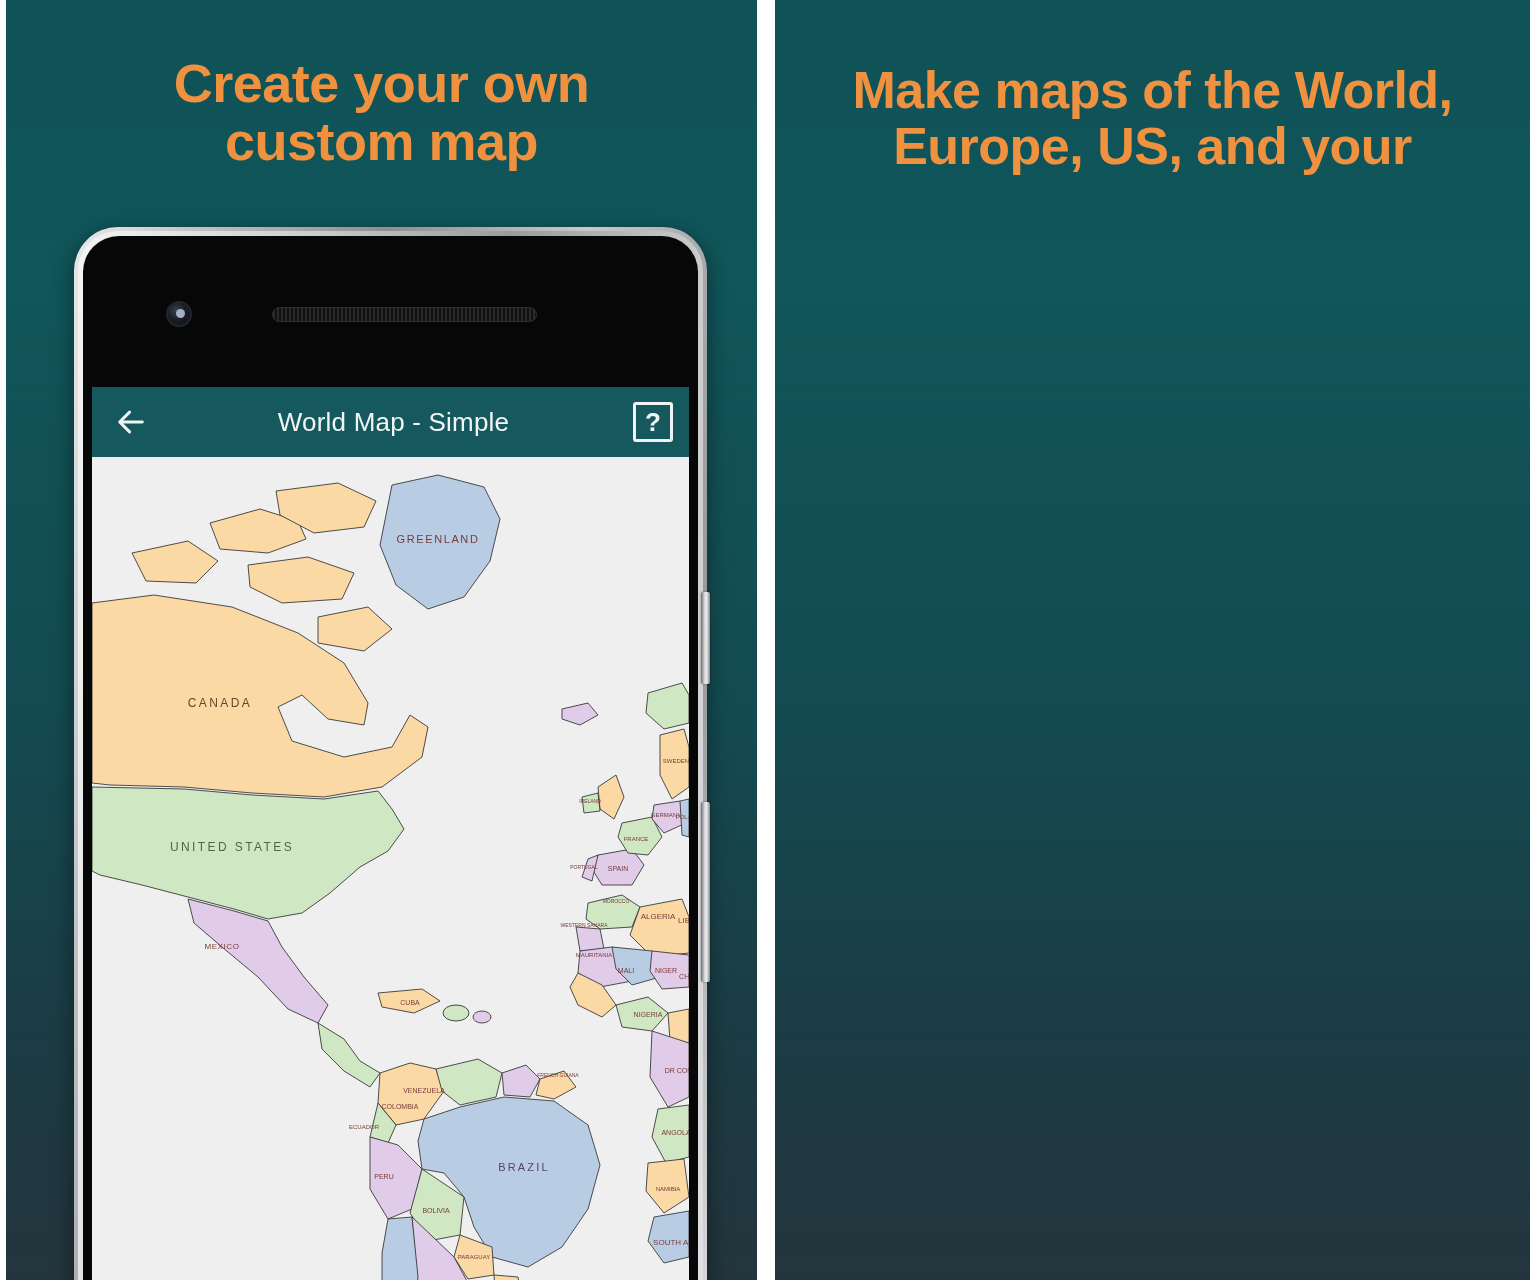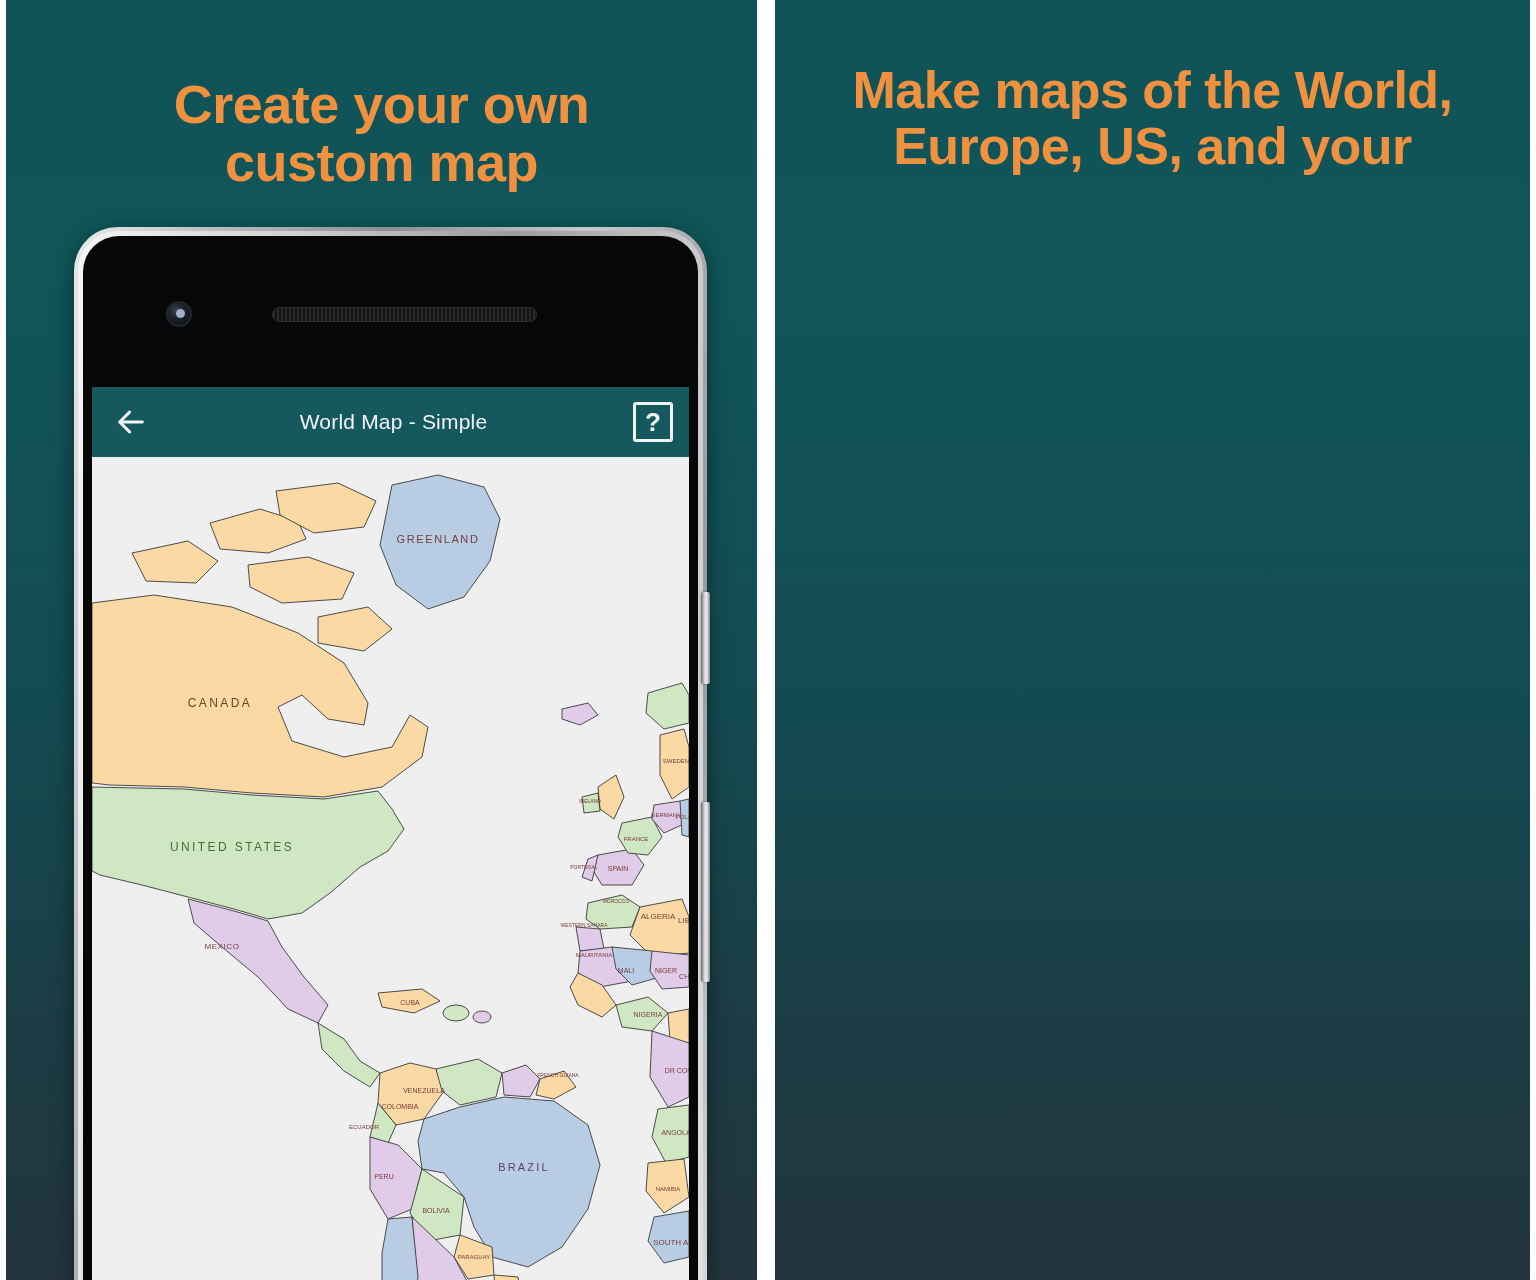--- a/index.html
+++ b/index.html
@@ -13,21 +13,21 @@
            background:linear-gradient(180deg,#0f5257 0%,#10565a 22%,#134b51 55%,#1c3b44 82%,#24353d 100%); }
   .panel.left  { left:6px;   width:751px; }
   .panel.right { left:775px; width:755px;padding-left:32px; }
   .gap { position:absolute; top:0; left:757px; width:18px; height:1280px; background:#ffffff; z-index:6; }
   .edge-l { position:absolute; top:0; left:0; width:6px; height:1280px; background:#ffffff; z-index:6;}
   .edge-r { position:absolute; top:0; left:1530px; width:6px; height:1280px; background:#ffffff; z-index:6;}
 
   
   .headline { position:absolute; left:0; width:100%; text-align:center;
               color:#f0913f; font-weight:bold; letter-spacing:-0.5px; line-height:1.08; }
-  .panel.left  .headline { top:75px; font-size:54px; }
+  .panel.left  .headline { top:54px; font-size:54px; }
   .panel.right .headline { top:62px; font-size:52px; }
   .headline .l2 { display:block;text-align:center; }
 
   
   .phone { position:absolute; border-radius:44px 44px 0 0; }
   .phone.left  { left:68px;  top:227px; width:633px; height:1100px; }
 
   .frame-outer { position:absolute; inset:0; border-radius:44px 44px 0 0;
                  background:linear-gradient(100deg,#e9e9ea 0%,#b9babd 18%,#8d8e92 38%,#c8c9cc 62%,#97989c 85%,#dcdcde 100%);
                  box-shadow:0 6px 22px rgba(0,0,0,0.45); }
@@ -51,21 +51,21 @@
              background:linear-gradient(90deg,#6d6e72,#d6d7d9 40%,#ededee 60%,#8a8b8f);
              box-shadow:0 0 2px rgba(0,0,0,.5); }
 
   
   .screen { position:absolute; overflow:hidden; background:#eeeeee; }
   .phone.left  .screen { left:18px; top:160px; width:597px; height:940px; }
 
   
   .appbar { position:relative; height:70px; background:#15595e; display:flex;
             align-items:center; padding:0 16px; }
-  .appbar .title { flex:1; text-align:center; color:#f2f5f5; font-size:21px; letter-spacing:.2px; }
+  .appbar .title { flex:1; text-align:center; color:#f2f5f5; font-size:26px; letter-spacing:.2px; }
   .back-arrow { width:46px; height:46px; display:flex; align-items:center; justify-content:center; }
   .back-arrow svg { width:34px; height:34px; }
   .help-btn { width:40px; height:40px; border:3px solid #f0f3f3; border-radius:3px;
               display:flex; align-items:center; justify-content:center;
               color:#f0f3f3; font-size:26px; font-weight:bold; line-height:1; }
 
   
   .mapwrap { position:absolute; left:0; top:70px; right:0; bottom:0; background:#efefef; }
   .mapwrap svg { display:block; width:100%; height:100%; }
 </style>

